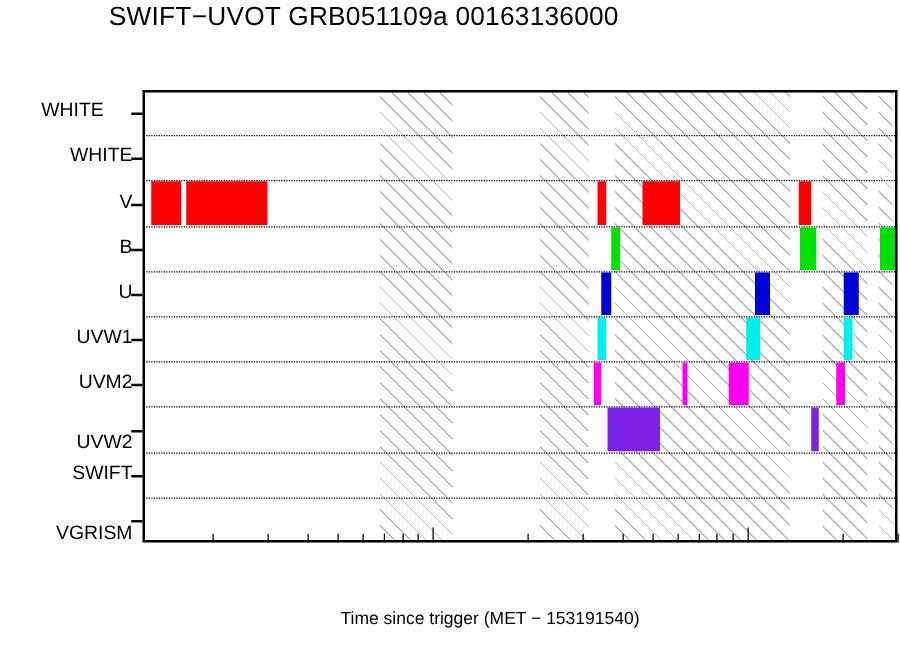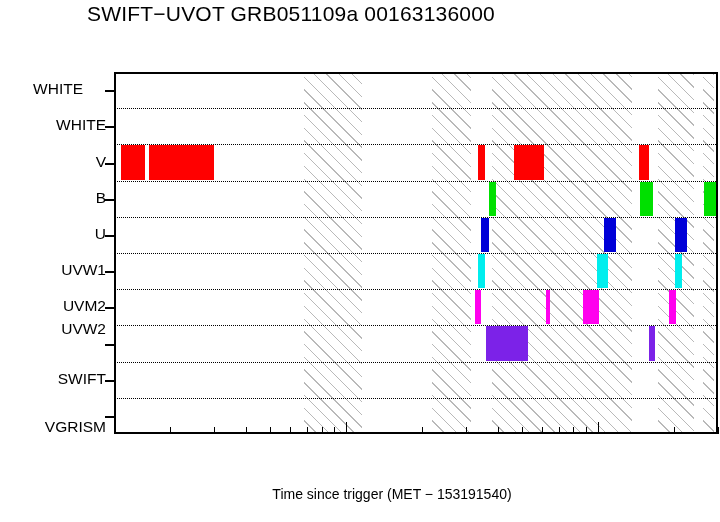--- a/index.html
+++ b/index.html
@@ -126,21 +126,21 @@
   </div>
 
   <div id="ylabels-layer">
       <div class="ylab" style="right: 637px; top: 80.1px;">WHITE</div>
       <div class="ylab" style="right: 614px; top: 116.3px;">WHITE</div>
       <div class="ylab" style="right: 614px; top: 152.5px;">V</div>
       <div class="ylab" style="right: 614px; top: 188.7px;">B</div>
       <div class="ylab" style="right: 614px; top: 224.9px;">U</div>
       <div class="ylab" style="right: 614px; top: 261.1px;">UVW1</div>
       <div class="ylab" style="right: 614px; top: 297.3px;">UVM2</div>
-      <div class="ylab" style="right: 614px; top: 320px;">UVW2</div>
+      <div class="ylab" style="right: 614px; top: 345px;">UVW2</div>
       <div class="ylab" style="right: 614px; top: 369.7px;">SWIFT</div>
       <div class="ylab" style="right: 614px; top: 418px;">VGRISM</div>
     </div>
   <div id="xlabels-layer"></div>
 
   <div id="xaxis-title">Time since trigger (MET − 153191540)</div>
 
 </div>
 
 </body></html>

